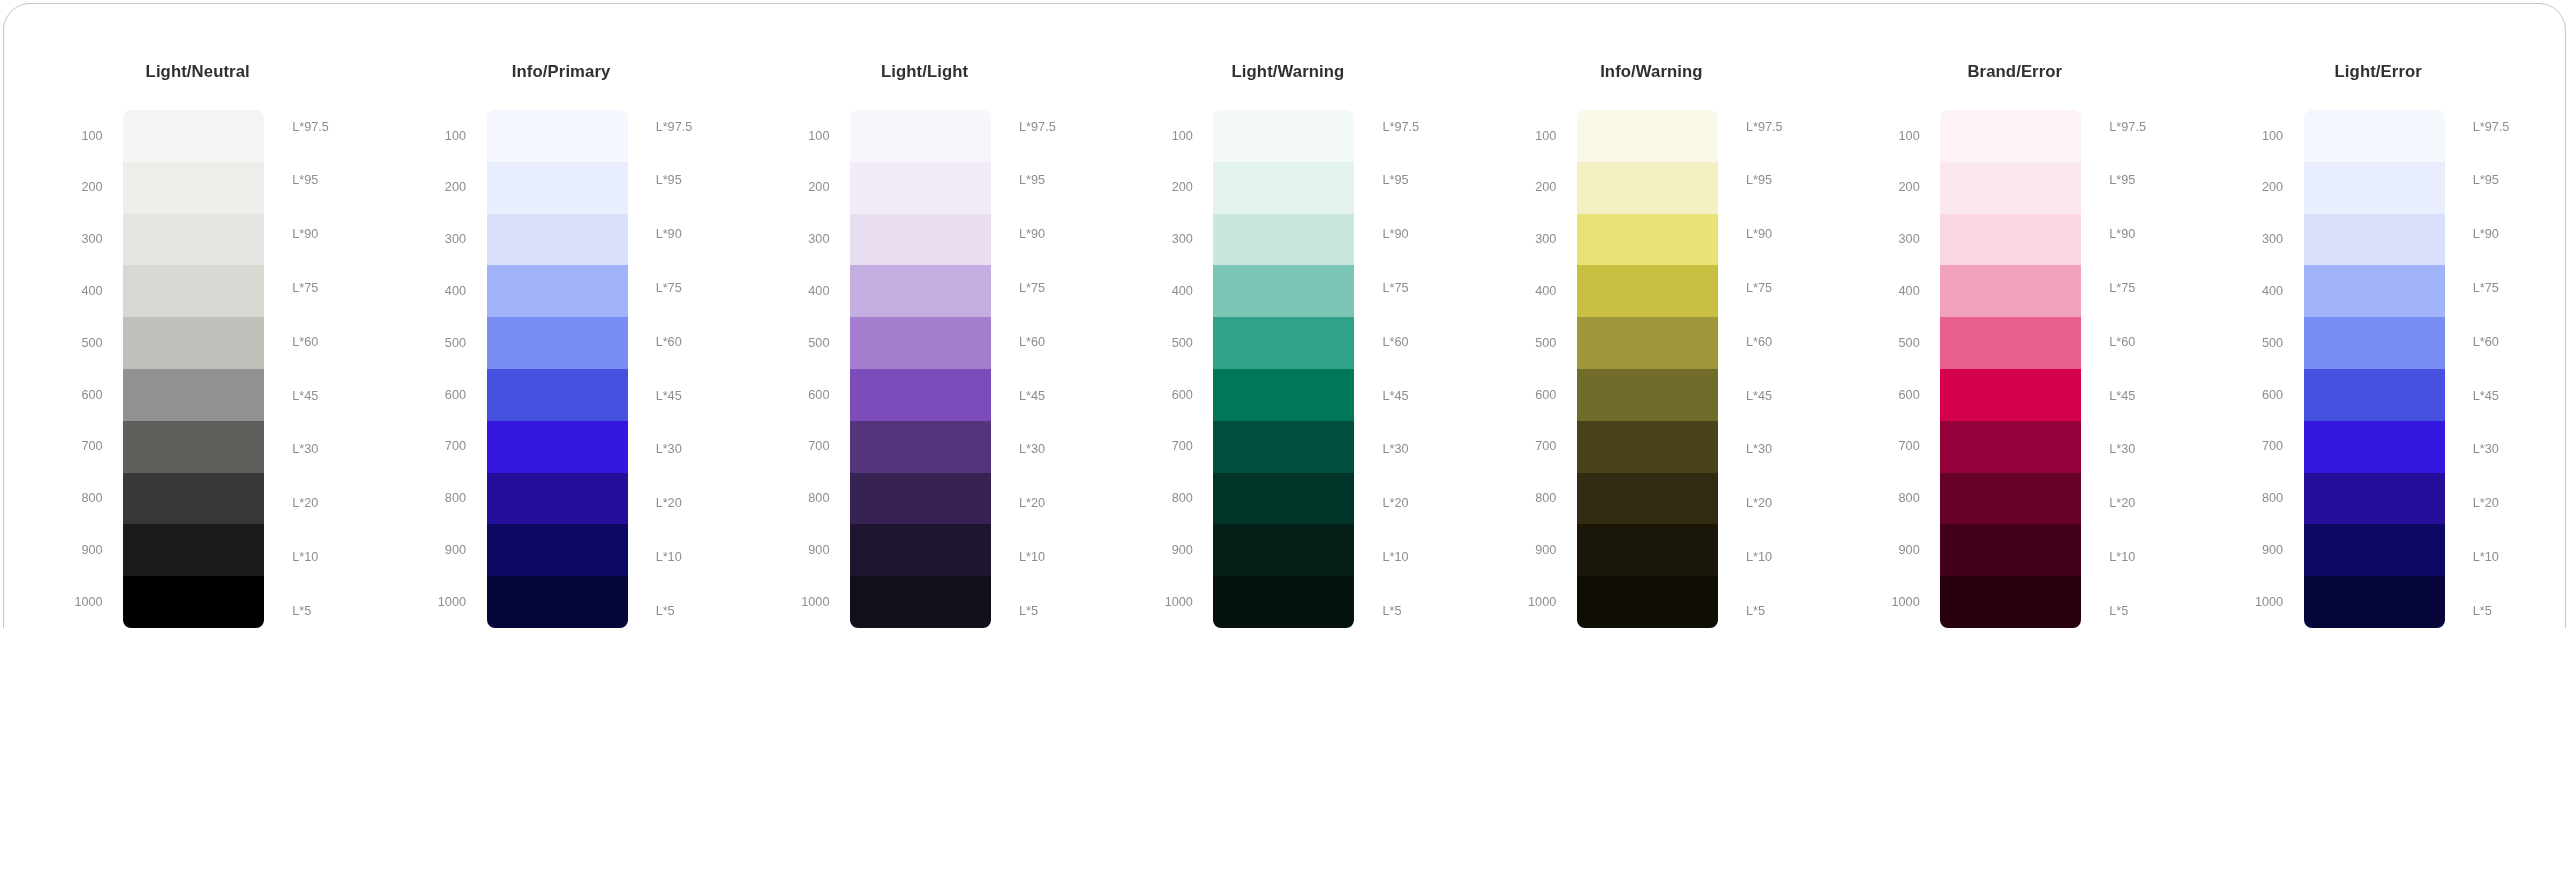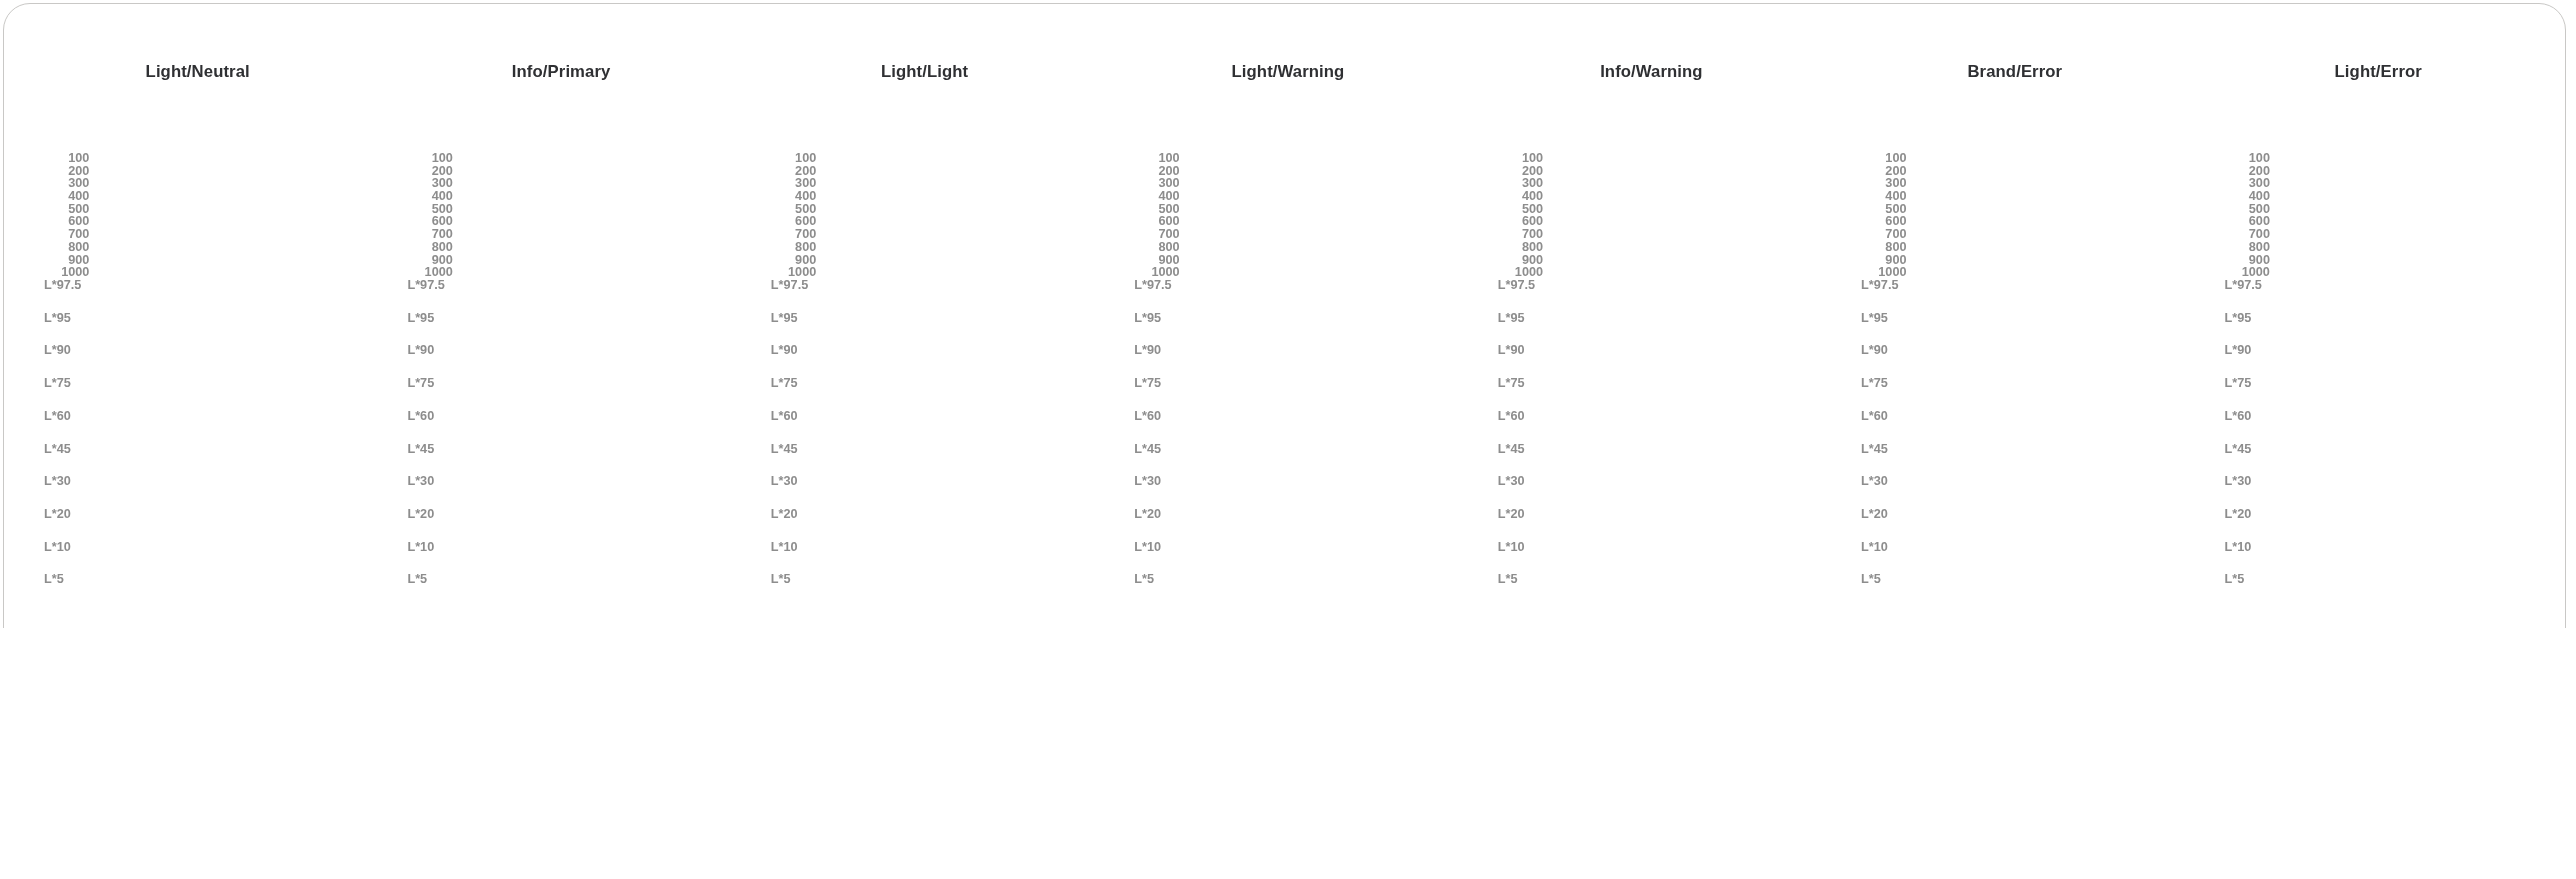--- a/index.html
+++ b/index.html
@@ -56,23 +56,21 @@
     margin-bottom: 0;
     text-align: center;
     white-space: nowrap;
   }
   .scale-body {
     position: relative;
     margin-top: 28px;
     width: 100%;
     height: 713px;
     display: flex;
-    flex-direction: column;
     justify-content: center;
-    font-weight: bold;
   }
   .step-labels {
     width: 94px;
     display: flex;
     flex-direction: column;
     align-items: flex-end;
     padding-right: 20.6px;
     box-sizing: border-box;
   }
   .lum-labels {

